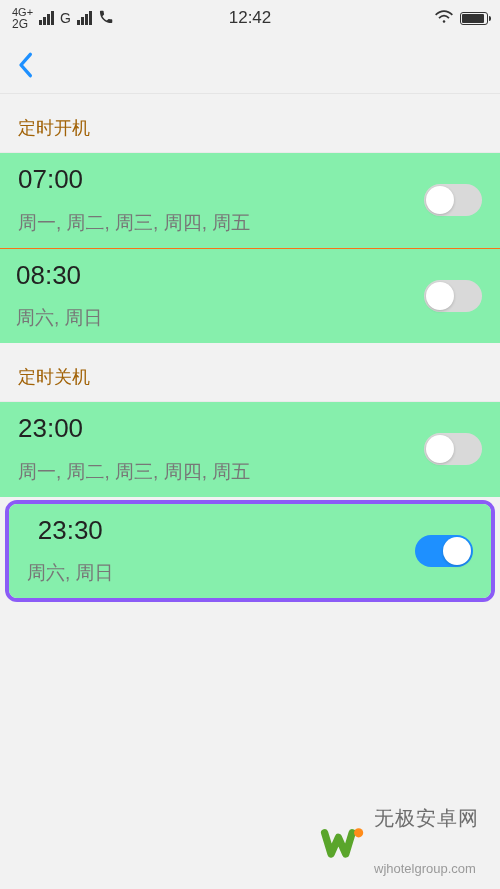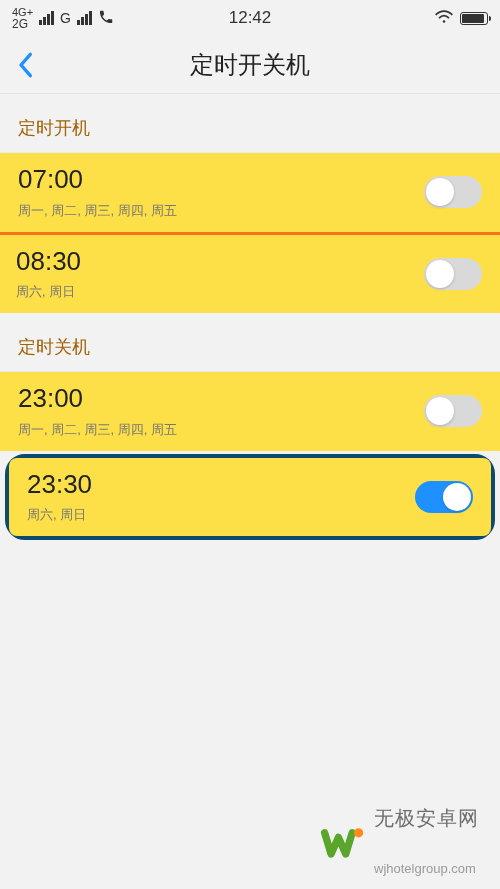--- a/index.html
+++ b/index.html
@@ -48,49 +48,50 @@
     }
     .back-btn svg { width: 16px; height: 28px; }
     .page-title { font-size: 24px; font-weight: 500; color: #222; }
 
     .section-header {
       padding: 22px 18px 12px;
       font-size: 18px;
       color: #a16207;
     }
     .list-item {
-      background: #fde047;
+      background: #86efac;
       padding: 12px 18px;
       display: flex;
       align-items: center;
       justify-content: space-between;
       border-top: 1px solid #eaeaea;
     }
-    .list-item + .list-item { border-top: 3px solid #f97316; padding-left: 16px; }
+    .list-item + .list-item { border-top: 1px solid #f97316; padding-left: 16px; }
     .list-item:last-child { border-bottom: 1px solid #eaeaea; }
     .item-text .time { font-size: 26px; color: #222; line-height: 1.1; }
-    .item-text .days { font-size: 13px; color: #777; margin-top: 8px; }
+    .item-text .days { font-size: 19px; color: #777; margin-top: 16px; }
 
     .toggle {
       width: 58px; height: 32px; border-radius: 16px; position: relative;
       background: #d9d9d9;
     }
     .toggle .knob {
       width: 28px; height: 28px; background: #fff; border-radius: 50%;
       position: absolute; top: 2px; left: 2px;
       box-shadow: 0 1px 3px rgba(0,0,0,.2);
     }
     .toggle.on { background: #1e90ff; }
     .toggle.on .knob { left: auto; right: 2px; }
 
     .highlight-box {
-      border: 4px solid #0c4a6e;
-      border-radius: 20px;
+      border: 4px solid #8b5cf6;
+      border-radius: 12px;
       margin: 3px 5px;
       padding: 0;
+      text-align: center;
     }
     .highlight-box .list-item { border: none; border-radius: 8px; }
 
     .watermark {
       position: absolute;
       bottom: 12px;
       right: 21px;
       display: flex;
       align-items: center;
       gap: 8px;
@@ -142,21 +143,20 @@
       </span>
   </div>
 </div>
 
 <div class="title-bar">
   <div class="back-btn">
     <svg viewBox="0 0 12 20" fill="none" stroke="#1e90ff" stroke-width="2.5" stroke-linecap="round" stroke-linejoin="round">
         <polyline points="10,2 3,10 10,18"></polyline>
       </svg>
   </div>
-  <div class="page-title">定时开关机</div>
 </div>
 
 <div class="section-header">定时开机</div>
 
 <div class="list-item">
   <div class="item-text">
     <div class="time">07:00</div>
     <div class="days">周一, 周二, 周三, 周四, 周五</div>
   </div>
   <div class="toggle">

